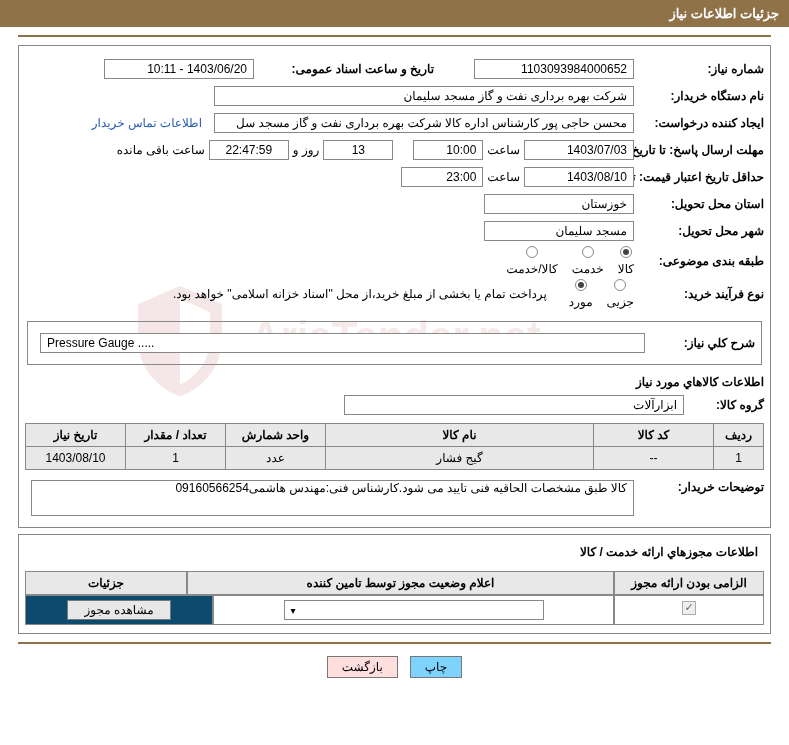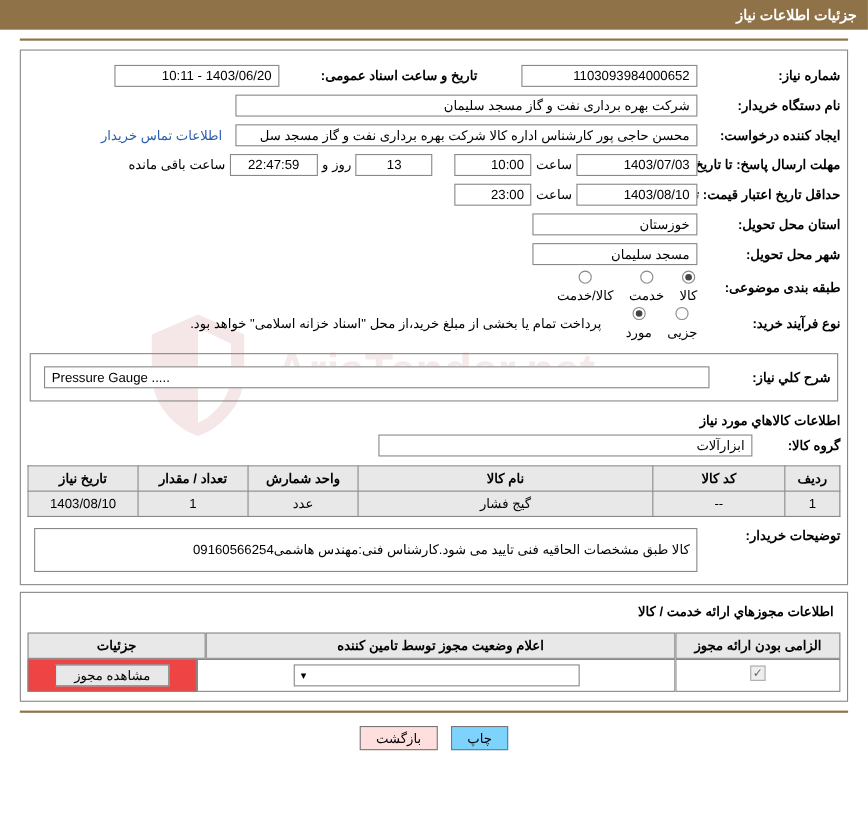--- a/index.html
+++ b/index.html
@@ -17,21 +17,21 @@
 .radio-group { display: flex; gap: 14px; align-items: center; }
 .radio-item { display: flex; align-items: center; gap: 4px; flex-direction: column; }
 .radio { width: 12px; height: 12px; border: 1px solid #888; border-radius: 50%; display: inline-flex; align-items: center; justify-content: center; background: #fff; }
 .radio.checked::after { content: ""; width: 6px; height: 6px; border-radius: 50%; background: #444; }
 .chk { width: 14px; height: 14px; border: 1px solid #aaa; background: #eee; display: inline-flex; align-items: center; justify-content: center; }
 .chk.checked::after { content: "✓"; color: #666; font-size: 11px; }
 .section-title { font-weight: bold; margin: 10px 0 4px; }
 .table { width: 100%; border-collapse: collapse; margin-top: 6px; }
 .table th, .table td { border: 1px solid #888; padding: 4px 6px; text-align: center; background: #e8e8e8; font-size: 12px; }
 .table th { font-weight: bold; }
-.textarea { background: #fff; border: 1px solid #888; padding: 12px 6px; min-height: 36px; flex: 1; margin-left: 6px; display: flex; align-items: flex-start; text-align: right; }
+.textarea { background: #fff; border: 1px solid #888; padding: 0 6px; min-height: 36px; flex: 1; margin-left: 6px; display: flex; align-items: flex-start; text-align: right; }
 .section-header-inset { font-weight: bold; padding: 2px 6px; margin-bottom: 10px; }
 .license-row { display: flex; }
 .license-col { border: 1px solid #888; padding: 4px 6px; text-align: center; background: #e8e8e8; }
 .license-header { font-weight: bold; }
 .select { background: #fff; border: 1px solid #888; padding: 2px 6px; min-height: 20px; display: flex; align-items: center; justify-content: space-between; width: 260px; margin: 0 auto; }
 .select .arrow { font-size: 10px; }
 .btn { border: 1px solid #777; padding: 3px 14px; cursor: pointer; font-family: inherit; font-size: 12px; }
 .btn-print { background: #7dd3fc; }
 .btn-back { background: #ffdede; }
 .footer-btns { display: flex; gap: 12px; justify-content: center; margin: 12px 0 8px; }
@@ -83,21 +83,21 @@
     <span class="field" style="width:70px; margin-right:20px; justify-content:center">13</span>
     <span class="inline-text">روز و</span>
     <span class="field" style="width:80px; justify-content:center">22:47:59</span>
     <span class="inline-text">ساعت باقی مانده</span>
   </div>
 
   <div class="row">
     <span class="label">حداقل تاریخ اعتبار قیمت: تا تاریخ:</span>
     <span class="field" style="width:110px">1403/08/10</span>
     <span class="inline-text">ساعت</span>
-    <span class="field" style="width:70px">23:00</span>
+    <span class="field" style="width:82px">23:00</span>
   </div>
 
   <div class="row">
     <span class="label">استان محل تحویل:</span>
     <span class="field" style="width:150px">خوزستان</span>
   </div>
 
   <div class="row">
     <span class="label">شهر محل تحویل:</span>
     <span class="field" style="width:150px">مسجد سلیمان</span>
@@ -191,21 +191,21 @@
   <div class="license-row">
     <div class="license-col" style="width:150px; background:#fff">
       <span class="chk checked"></span>
     </div>
     <div class="license-col" style="flex:1; background:#fff">
       <div class="select">
         <span></span>
         <span class="arrow">▾</span>
       </div>
     </div>
-    <div class="license-col" style="width:154px; background:#ef4444">
+    <div class="license-col" style="width:188px; background:#0c4a6e">
       <button class="btn-view">مشاهده مجوز</button>
     </div>
   </div>
 </div>
 
 <div class="divider"></div>
 
 <div class="footer-btns">
   <button class="btn btn-print">چاپ</button>
   <button class="btn btn-back">بازگشت</button>

